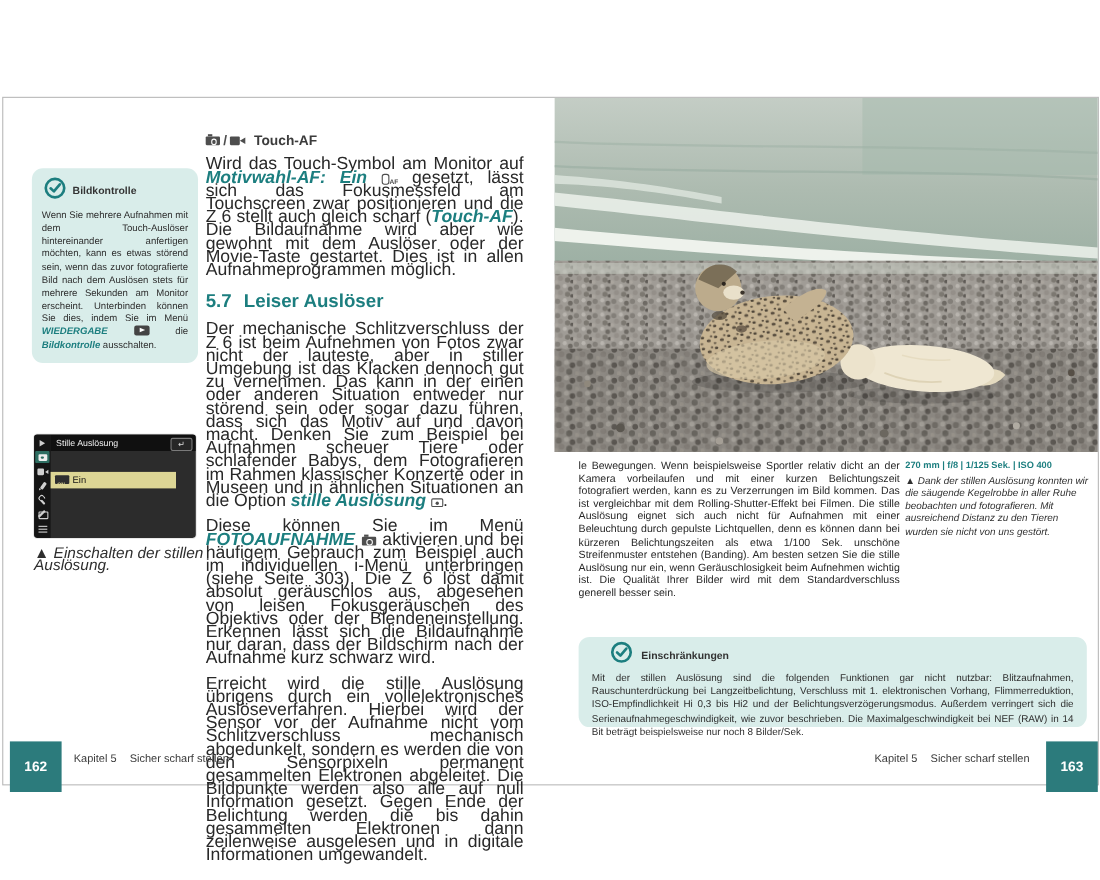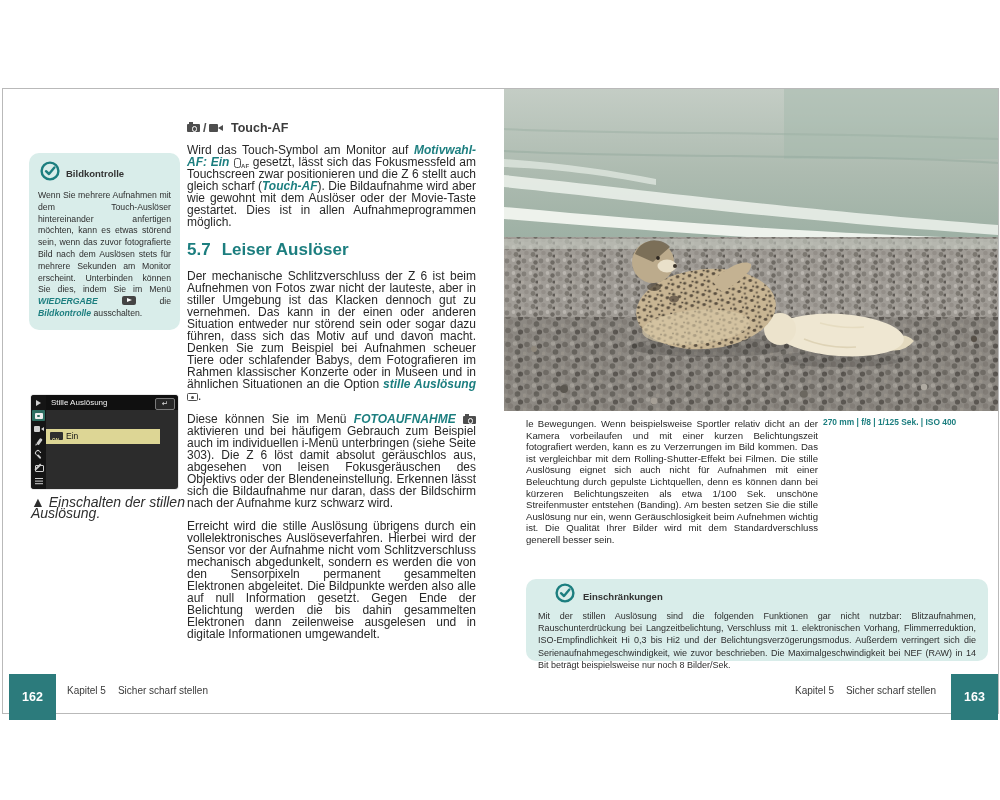--- a/index.html
+++ b/index.html
@@ -3,21 +3,21 @@
 <meta charset="utf-8">
 <style>
   html,body{margin:0;padding:0;}
   body{
     width:1000px;height:800px;position:relative;background:#ffffff;
     font-family:"Liberation Sans", sans-serif;color:#262626;overflow:hidden;
   }
   .spread{position:absolute;left:2px;top:88px;width:995px;height:624px;border:1px solid #b9b9b9;background:#fff;}
 
   
-  .body-p{font-size:12px;line-height:12px;text-align:justify;margin:0 0 11px 0;color:#282828;}
+  .body-p{font-size:16px;line-height:12px;text-align:justify;margin:0 0 11px 0;color:#282828;}
   .em{color:#1c7e7f;font-style:italic;font-weight:bold;}
   .emb{color:#1c7e7f;font-style:italic;font-weight:bold;}
 
   
   #leftcol{position:absolute;left:184px;top:32px;width:289px;}
   #leftcol h3{font-size:12.5px;font-weight:bold;color:#3c3c3c;margin:0 0 9px 0;display:flex;align-items:center;gap:2px;}
   #leftcol h2{font-size:17px;font-weight:bold;color:#1c7e7f;margin:12px 0 10px 0;}
   #leftcol h2 .secnum{margin-right:11px;}
 
   
@@ -226,20 +226,21 @@
       </g>
     </svg>
   </figure>
 
   <div id="rightcol">
     <p class="body-p">le Bewegungen. Wenn beispielsweise Sportler relativ dicht an der Kamera vorbeilaufen und mit einer kurzen Belichtungszeit fotografiert werden, kann es zu Verzerrungen im Bild kommen. Das ist vergleichbar mit dem Rolling-Shutter-Effekt bei Filmen. Die stille Auslösung eignet sich auch nicht für Aufnahmen mit einer Beleuchtung durch gepulste Lichtquellen, denn es können dann bei kürzeren Belichtungszeiten als etwa 1/100 Sek. unschöne Streifenmuster entstehen (Banding). Am besten setzen Sie die stille Auslösung nur ein, wenn Geräuschlosigkeit beim Aufnehmen wichtig ist. Die Qualität Ihrer Bilder wird mit dem Standardverschluss generell besser sein.</p>
   </div>
 
   <div id="photocap">
     <div class="settings">270 mm | f/8 | 1/125 Sek. | ISO 400</div>
+    <p class="capt" style="margin:0">▲ Dank der stillen Auslösung konnten wir die säugende Kegelrobbe in aller Ruhe beobachten und fotografieren. Mit ausreichend Distanz zu den Tieren wurden sie nicht von uns gestört.</p>
   </div>
 
   <aside class="tealbox" id="restrictbox">
     <span class="box-check">
       <svg class="checkcircle" viewBox="0 0 20 20">
           <circle cx="10" cy="10" r="8.4" fill="none" stroke="#1c7e7f" stroke-width="2.4"></circle>
           <path d="M6,10.2 L9,13 L14.4,6.6" fill="none" stroke="#1c7e7f" stroke-width="2.4" stroke-linecap="round" stroke-linejoin="round"></path>
         </svg>
     </span>
     <div class="box-title">Einschränkungen</div>

